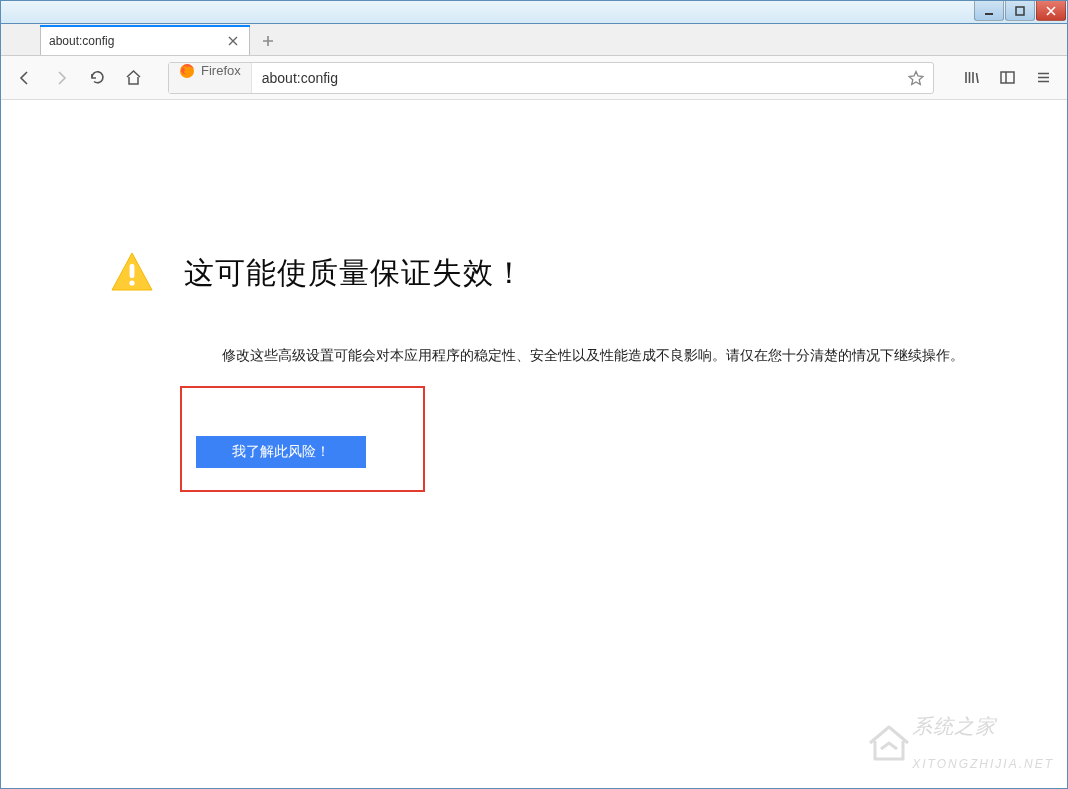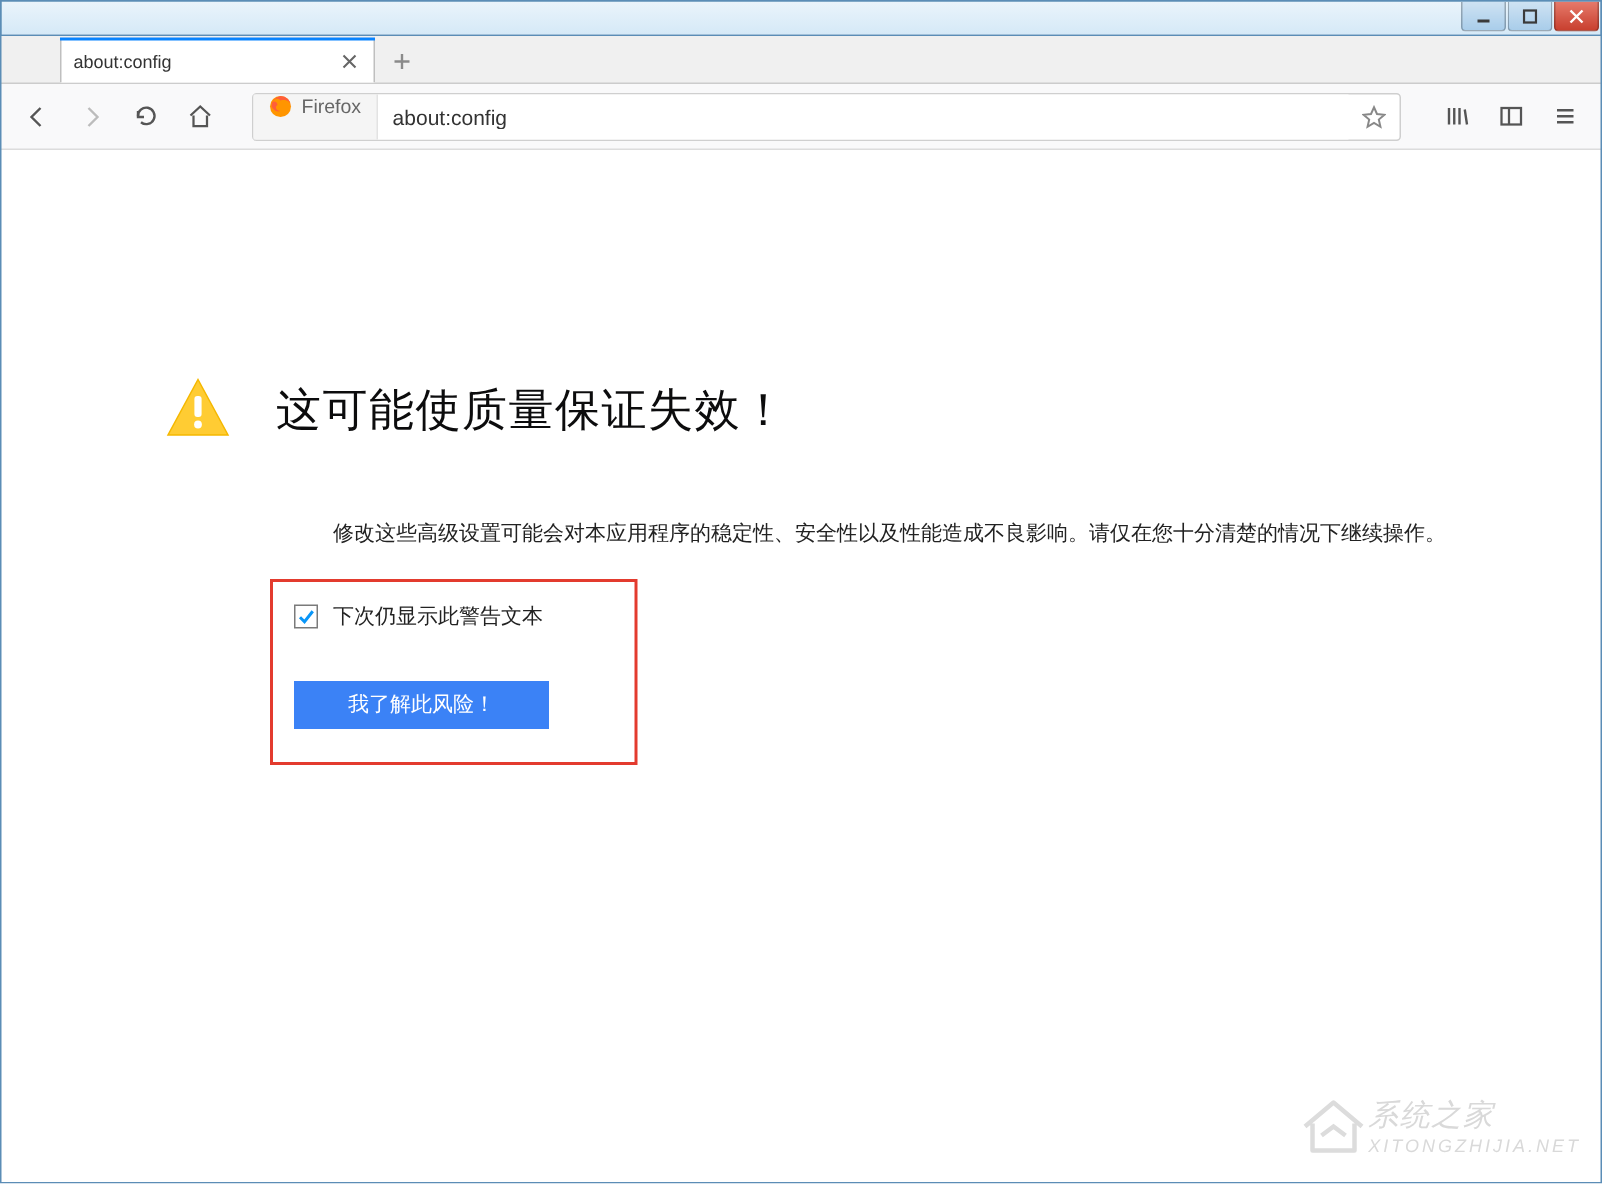--- a/index.html
+++ b/index.html
@@ -181,21 +181,21 @@
   display:flex; align-items:center; gap:0;
   color:#d9d9d9;
   font-size: 20px;
   font-style: italic;
   letter-spacing: 1px;
 }
 .watermark .house {
   width:46px; height:42px;
 }
 .watermark .sub {
-  font-size:12px; letter-spacing:2px; margin-top:0;text-align:right;
+  font-size:12px; letter-spacing:2px; margin-top:17px;text-align:right;
 }
 
 .outer-border {
   position:absolute; inset:0; border:1px solid #5b8db6; pointer-events:none;
 }
 </style>
 </head>
 <body>
 
 <div class="window-titlebar">
@@ -299,28 +299,20 @@
       <path d="M22 3 L42 40 L2 40 Z" fill="#ffcc33" stroke="#f5b800" stroke-width="1"></path>
       <rect x="19.6" y="14" width="4.8" height="14" rx="2" fill="#fff"></rect>
       <circle cx="22" cy="33" r="2.6" fill="#fff"></circle>
     </svg>
     <h1 class="warning-title">这可能使质量保证失效！</h1>
   </div>
 
   <p class="desc">修改这些高级设置可能会对本应用程序的稳定性、安全性以及性能造成不良影响。请仅在您十分清楚的情况下继续操作。</p>
 
   <div class="highlight-box">
-    <label class="checkbox-row">
-      <span class="chk">
-        <svg width="12" height="12" viewBox="0 0 12 12">
-            <path d="M2 6.5 L5 9.5 L10.5 2.5" fill="none" stroke="#0996f8" stroke-width="2"></path>
-          </svg>
-      </span>
-      <span>下次仍显示此警告文本</span>
-    </label>
     <button class="accept-btn">我了解此风险！</button>
   </div>
 </div>
 
 <div class="watermark">
   <svg class="house" viewBox="0 0 46 42">
     <path d="M4 22 L23 6 L42 22 M9 20 V38 H37 V20" fill="none" stroke="#dcdcdc" stroke-width="3" stroke-linejoin="round"></path>
     <path d="M15 28 L23 22 L31 28" fill="none" stroke="#dcdcdc" stroke-width="3"></path>
   </svg>
   <div>

